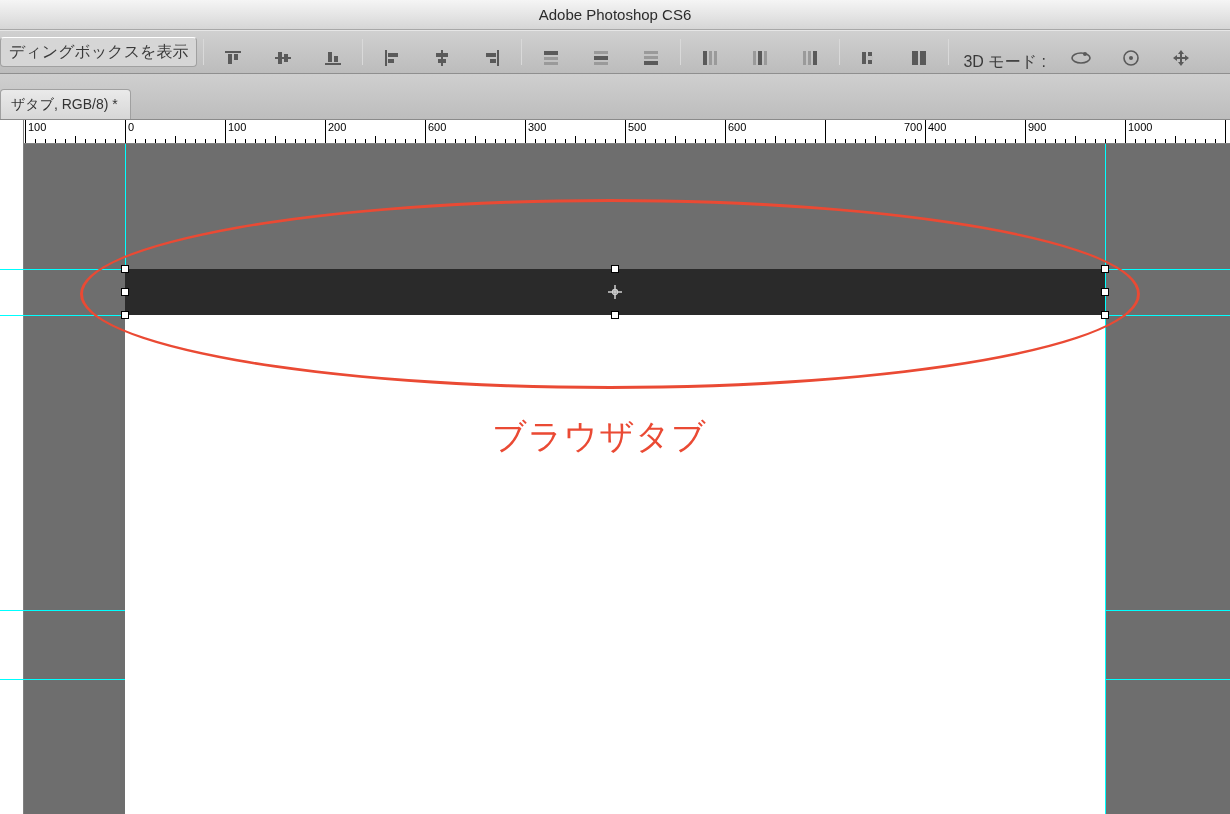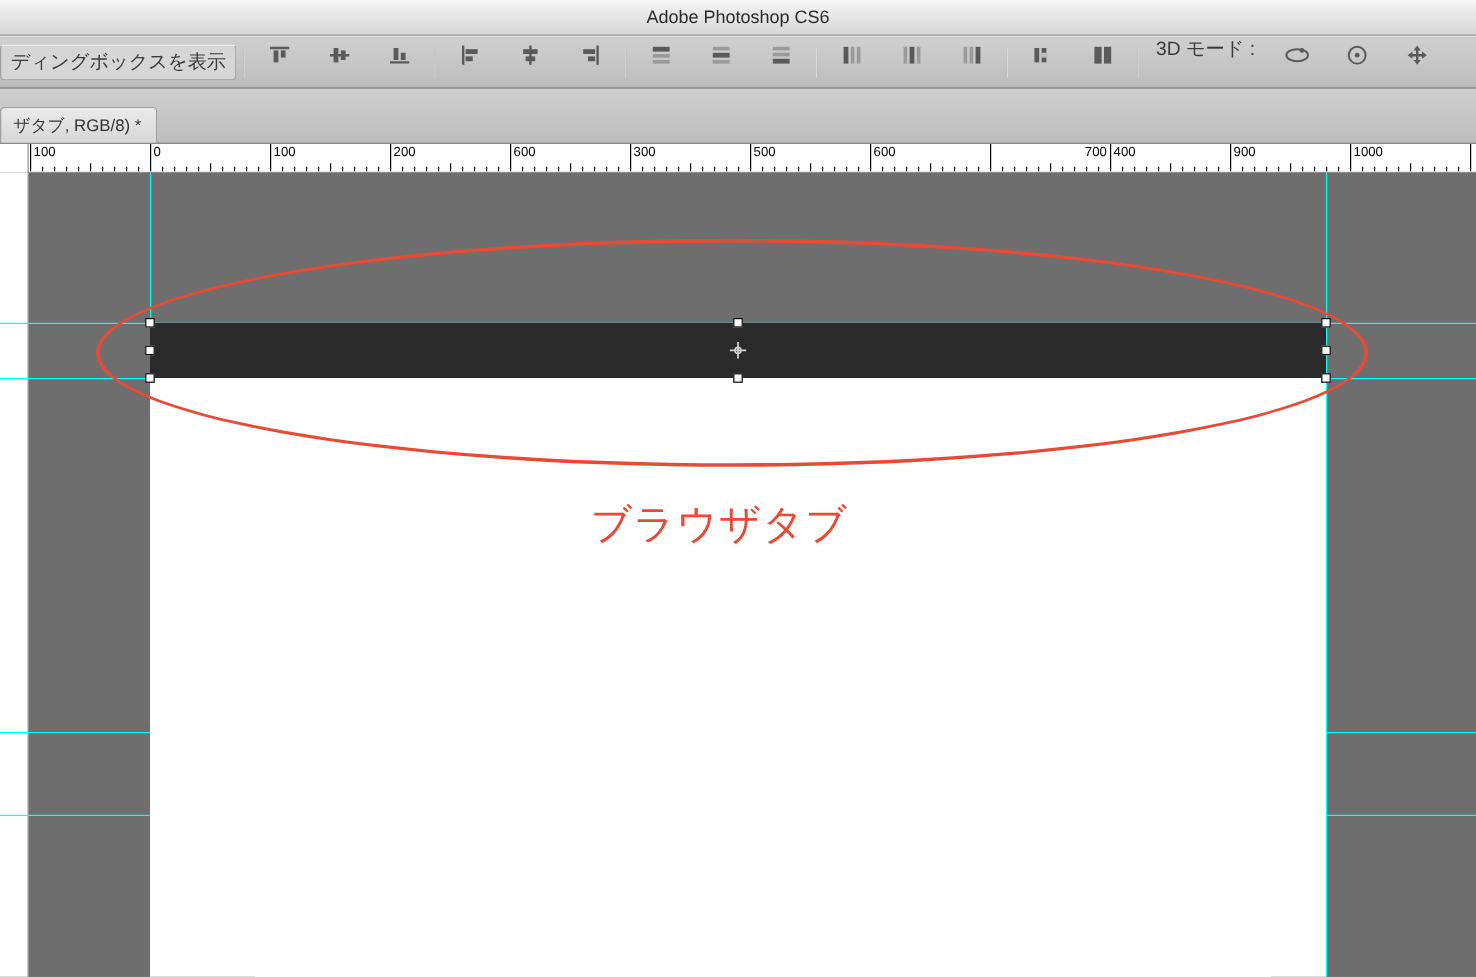--- a/index.html
+++ b/index.html
@@ -19,21 +19,21 @@
 .optionsbar {
   height: 44px;
   background: linear-gradient(#d0d0d0,#bcbcbc);
   border-top: 1px solid #e6e6e6;
   border-bottom: 1px solid #8f8f8f;
   display: flex; align-items: center; gap: 6px;
   padding: 0 6px 0 0;
   font-size: 16px; color: #3a3a3a;
 }
 .opt-chunk {
-  display: flex; align-items: flex-start; gap: 20px;
+  display: flex; align-items: flex-end; gap: 20px;
   padding: 0 8px; height: 100%;
 }
 .opt-sep { width: 1px; height: 26px; background: #9a9a9a; border-left:1px solid #d9d9d9; }
 .opt-btn {
   width: 30px; height: 30px;
   display: flex; align-items: center; justify-content: center;
   border-radius: 3px;
 }
 .opt-btn svg { display:block; }
 .bbox-show {

